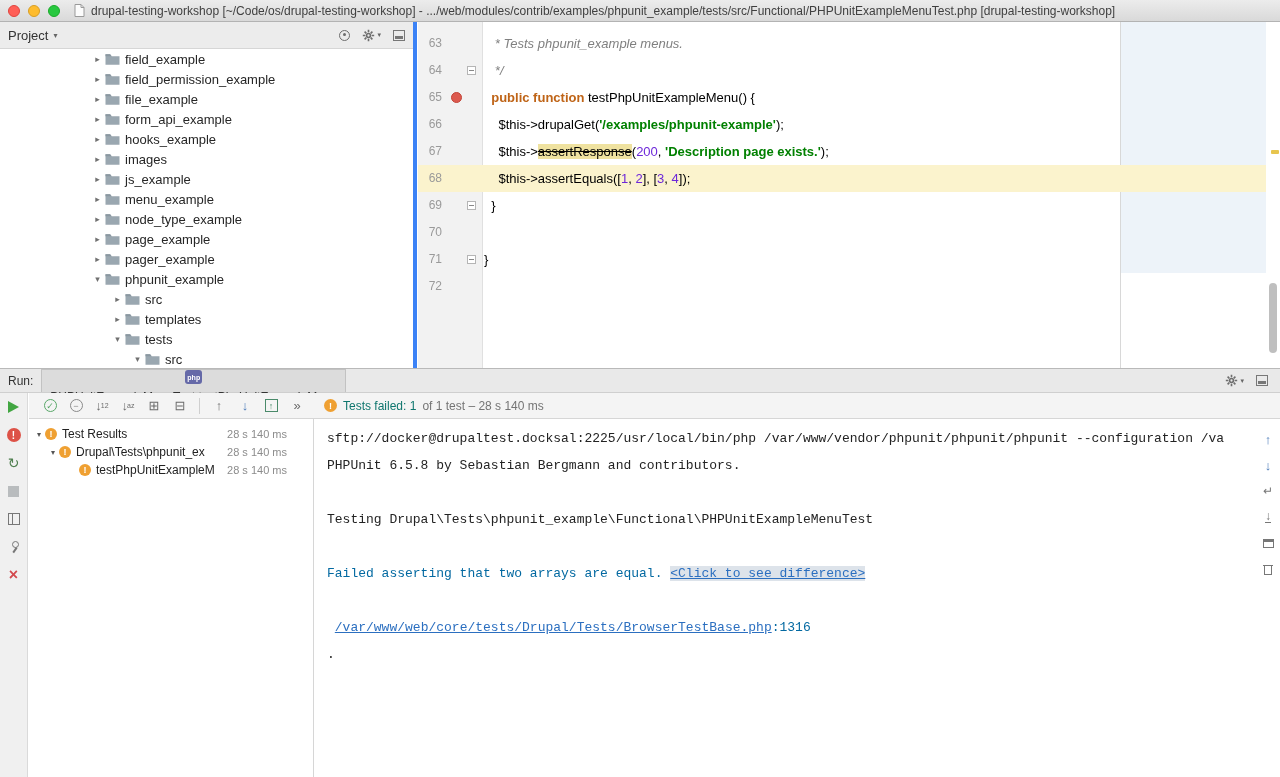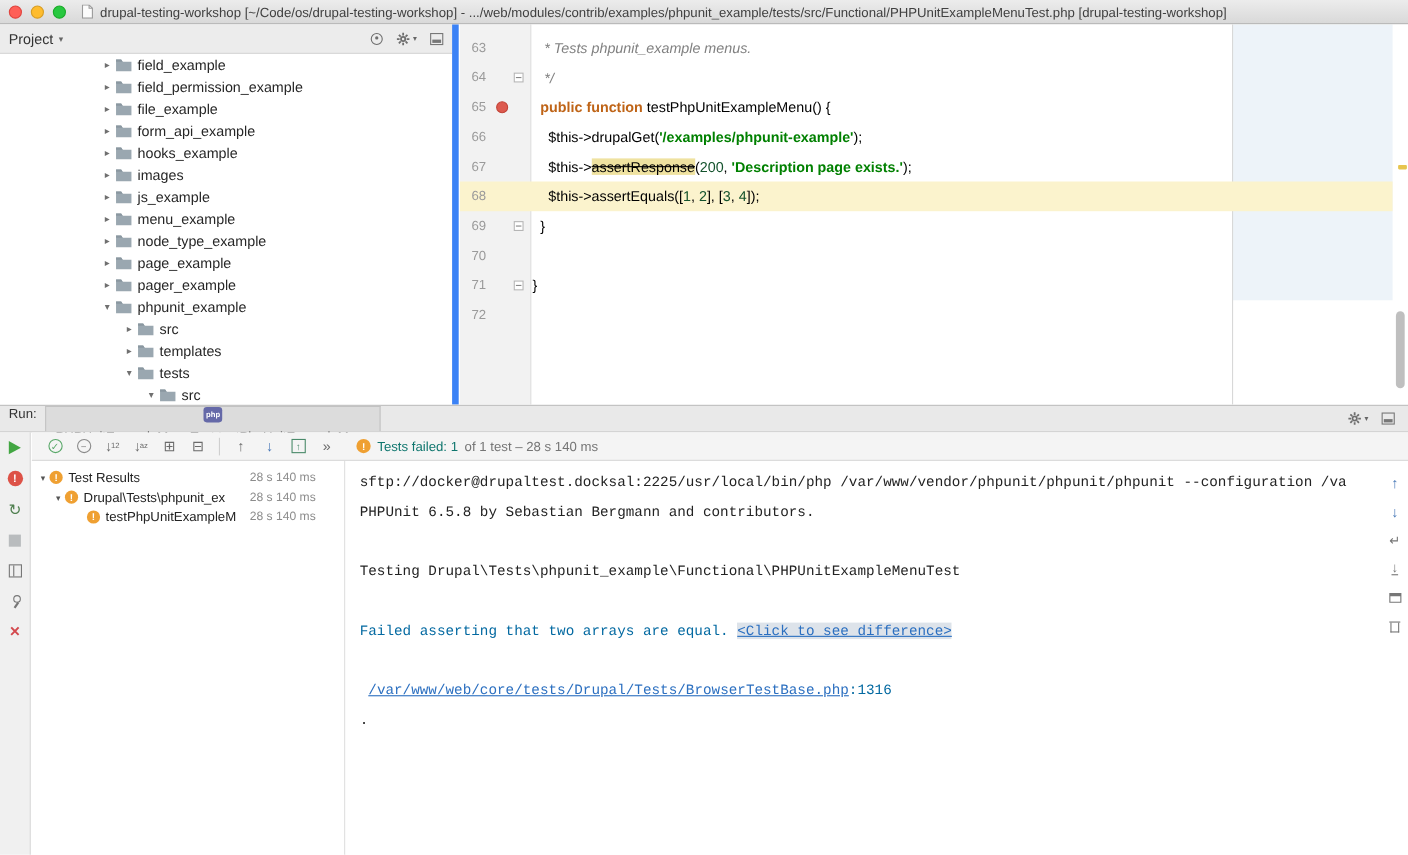--- a/index.html
+++ b/index.html
@@ -10,21 +10,21 @@
     display:flex;align-items:center;box-sizing:border-box;z-index:10;}
   .tl{width:12px;height:12px;border-radius:50%;margin-left:8px;flex:none;}
   .tl.red{background:#ff5f57;border:1px solid #e0443e;box-sizing:border-box;}
   .tl.yellow{background:#febc2e;border:1px solid #d89e24;box-sizing:border-box;}
   .tl.green{background:#28c840;border:1px solid #1aab29;box-sizing:border-box;}
   .doc-ic{margin-left:14px;flex:none;display:flex;}
   .win-title{font-size:12px;color:#404040;margin-left:6px;white-space:nowrap;overflow:hidden;}
   
   .workspace{position:absolute;left:0;top:22px;width:1280px;height:346px;overflow:hidden;}
   .project-panel{position:absolute;left:0;top:0;width:417px;height:346px;background:#fff;
-    border-right:6px solid #3b82f6;box-sizing:border-box;overflow:hidden;}
+    border-right:4px solid #3b82f6;box-sizing:border-box;overflow:hidden;}
   .panel-header{height:27px;background:#ececec;border-bottom:1px solid #d6d6d6;
     display:flex;align-items:center;padding:0 8px;box-sizing:border-box;}
   .panel-title{font-size:13px;color:#333;}
   .panel-caret{font-size:8px;color:#666;margin-left:5px;}
   .ph-icons{margin-left:auto;display:flex;align-items:center;gap:12px;}
   .locic{width:11px;height:11px;border:1.5px solid #6e6e6e;border-radius:50%;position:relative;box-sizing:border-box;}
   .locic::after{content:"";position:absolute;left:2.5px;top:2.5px;width:3px;height:3px;border-radius:50%;background:#6e6e6e;}
   .gearwrap{display:flex;align-items:center;gap:2px;}
   .caret{font-size:7px;color:#666;}
   .hideic{width:12px;height:11px;border:1px solid #777;box-sizing:border-box;position:relative;}
@@ -46,29 +46,29 @@
   .lnum{position:absolute;left:0;top:0;width:24px;text-align:right;}
   .gball{position:absolute;left:33px;top:8px;width:11px;height:11px;border-radius:50%;
     background:#dd5a4f;border:1px solid #c24438;box-sizing:border-box;}
   .gfold{position:absolute;right:6px;top:9px;width:9px;height:9px;border:1px solid #b5b5b5;background:#fff;box-sizing:border-box;}
   .gfold::after{content:"";position:absolute;left:1px;right:1px;top:3px;height:1px;background:#888;}
   .code{white-space:pre;padding-left:2px;color:#000;}
   .s-plain{color:#000;}
   .s-comment{color:#808080;font-style:italic;}
   .s-keyword{color:#bf6417;font-weight:bold;}
   .s-string{color:#008000;font-weight:bold;}
-  .s-number{color:#14532d;}
+  .s-number{color:#6d28d9;}
   .s-deprecated{background:#efe2a0;text-decoration:line-through;color:#000;}
   .ed-scroll{position:absolute;right:3px;top:261px;width:8px;height:70px;border-radius:5px;background:rgba(0,0,0,.25);}
   .stripe-warn{position:absolute;right:1px;top:128px;width:8px;height:4px;background:#e7c54e;border-radius:1px;}
   
   .run-panel{position:absolute;left:0;top:368px;width:1280px;height:409px;background:#fff;
     border-top:1px solid #b9b9b9;box-sizing:border-box;}
   .run-tabbar{height:24px;background:#e9e9e9;border-bottom:1px solid #cfcfcf;
-    display:flex;font-size:12px;color:#333;box-sizing:border-box;}
+    display:flex;align-items:center;font-size:12px;color:#333;box-sizing:border-box;}
   .run-label{margin:0 8px 0 8px;}
   .run-tab{display:flex;align-items:center;background:#dcdcdc;border:1px solid #c2c2c2;border-bottom:none;
     height:23px;padding:0 8px;gap:6px;box-sizing:border-box;flex-direction:column;}
   .php-badge{width:17px;height:14px;background:#6569a8;color:#fff;font-size:7px;font-weight:bold;
     display:flex;align-items:center;justify-content:center;border-radius:3px;flex:none;}
   .tab-close{color:#8a8a8a;font-size:13px;margin-left:2px;}
   .tabbar-right{margin-left:auto;display:flex;align-items:center;gap:12px;padding-right:12px;}
   .run-content{position:absolute;left:0;top:24px;right:0;bottom:0;}
   .run-strip{position:absolute;left:0;top:0;bottom:0;width:28px;background:#f0f0f0;
     border-right:1px solid #dadada;box-sizing:border-box;display:flex;flex-direction:column;align-items:center;}

